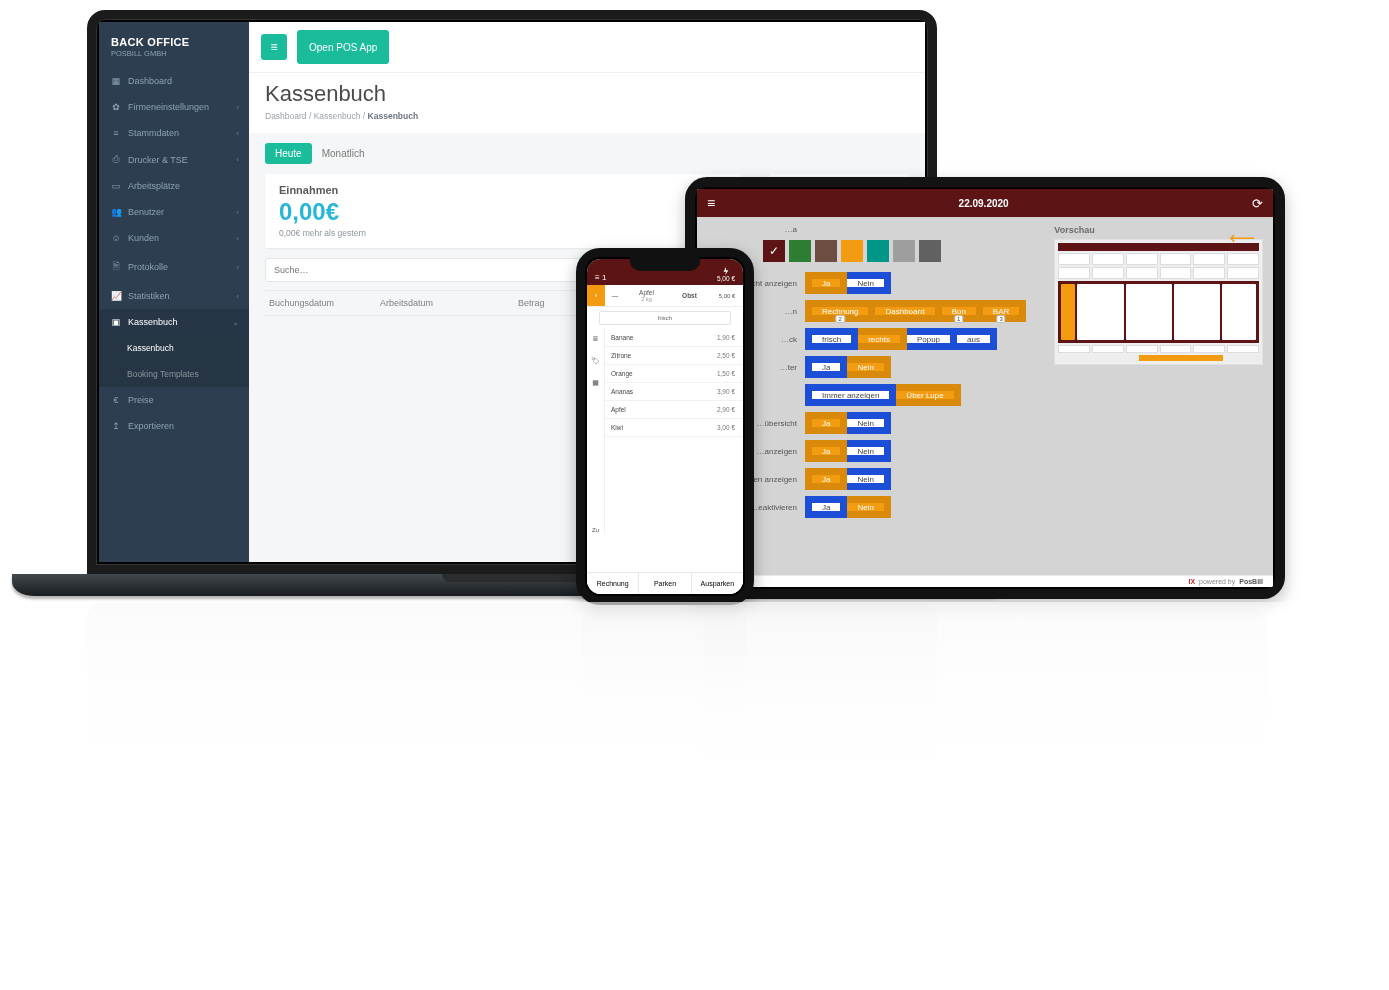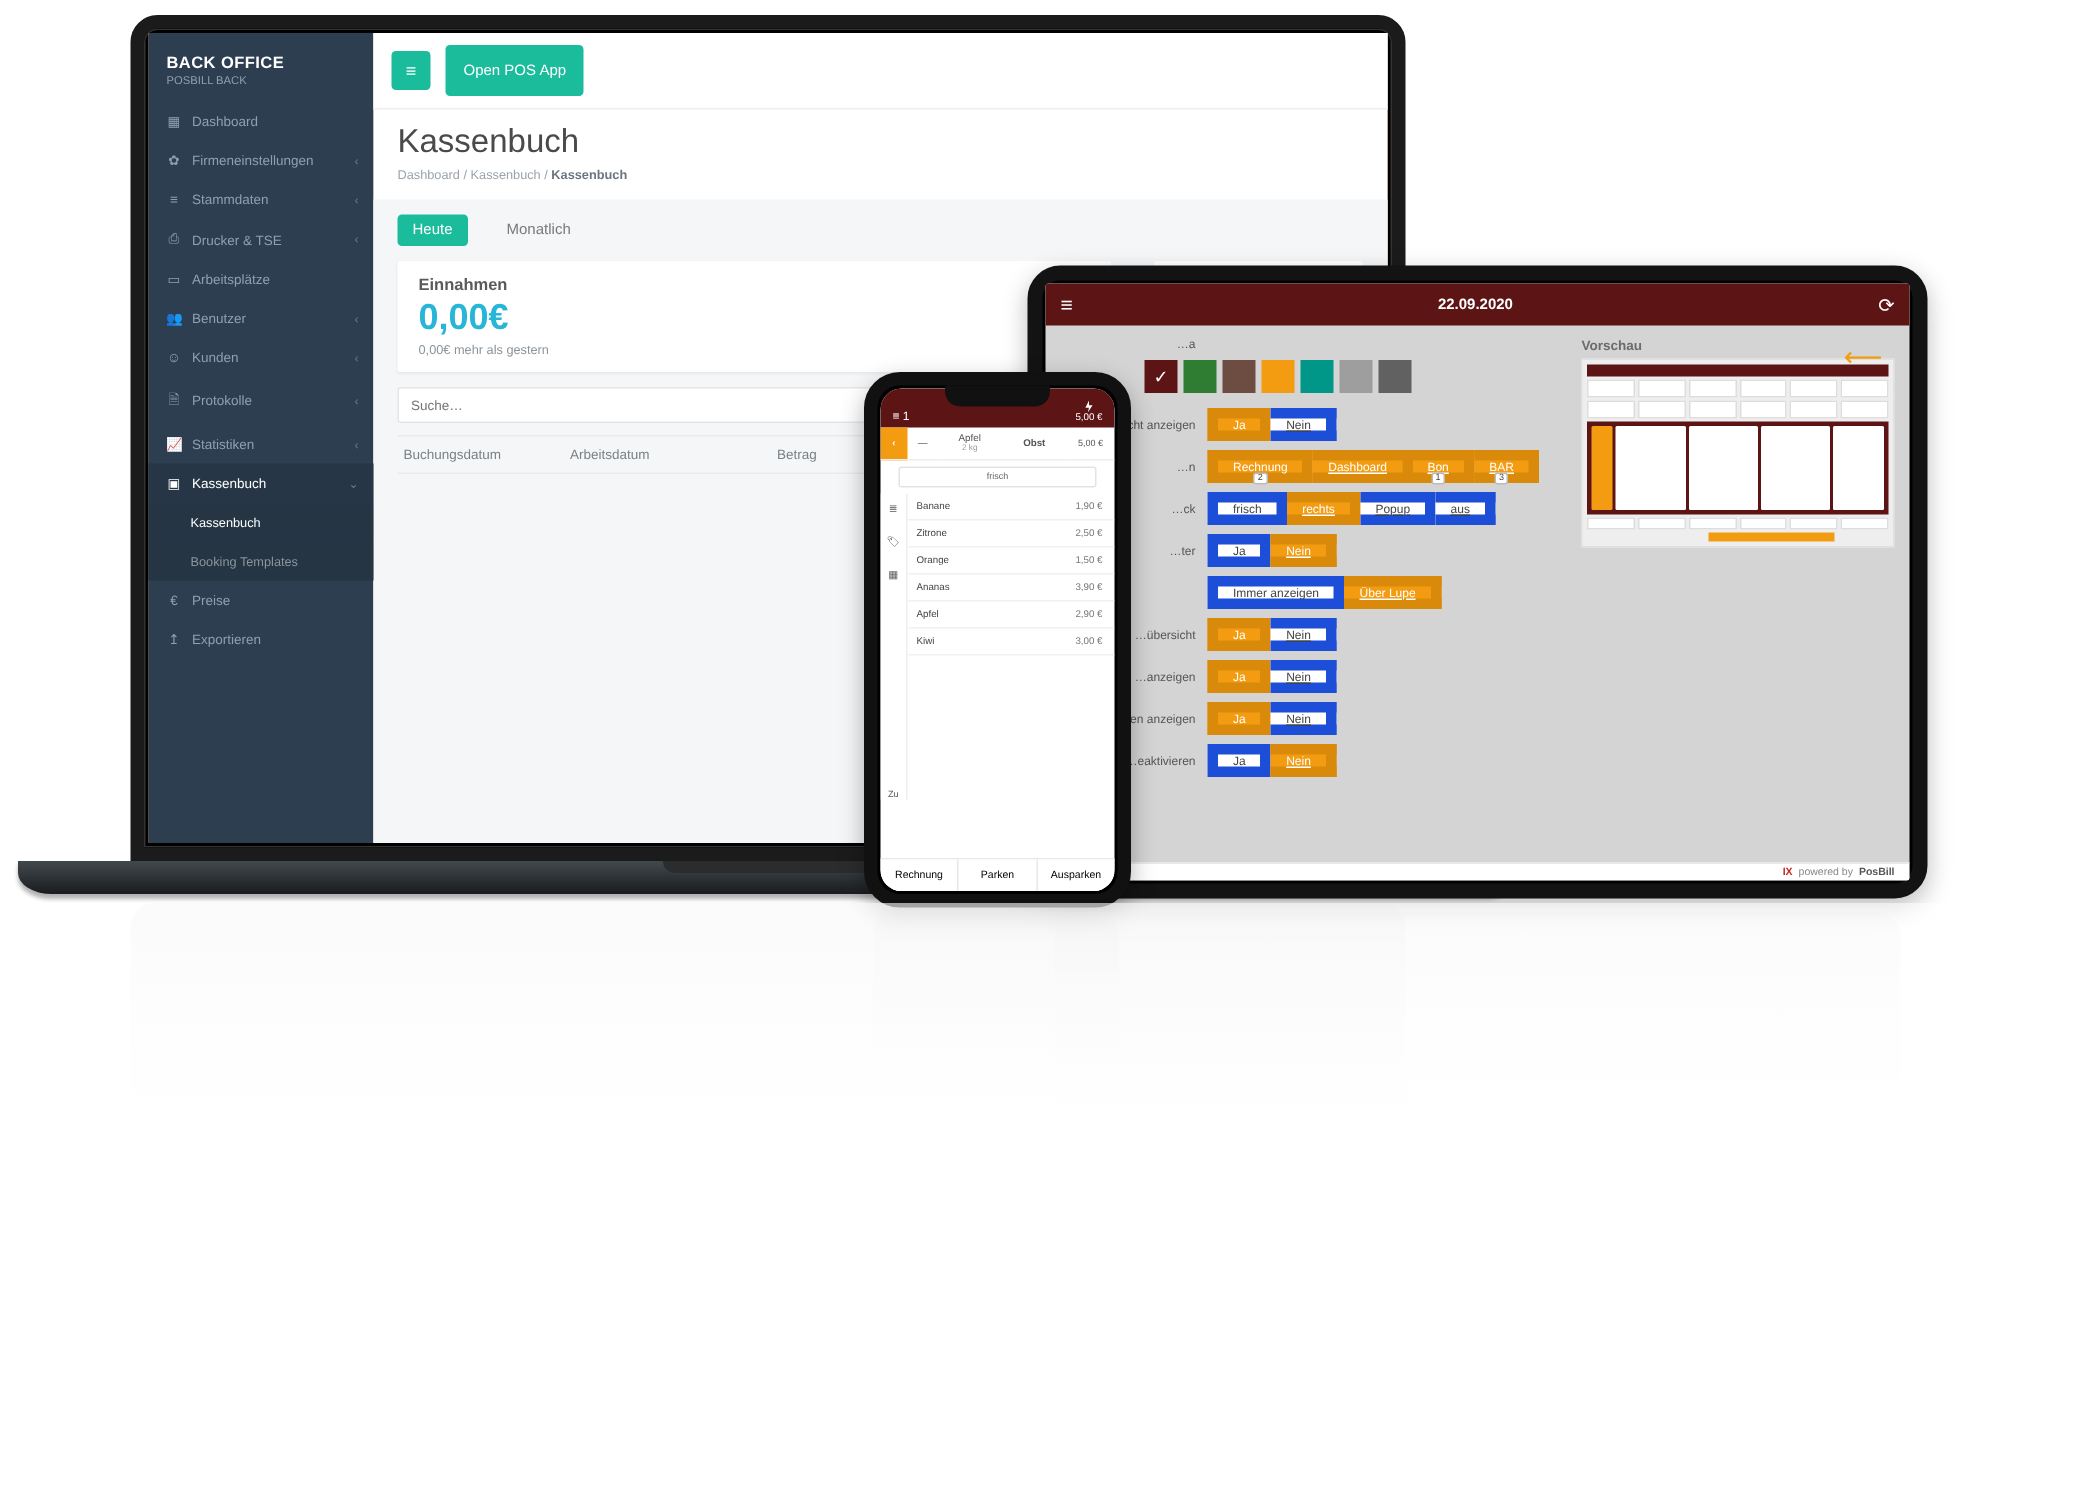--- a/index.html
+++ b/index.html
@@ -27,21 +27,21 @@
   .bo-item.active .bo-icon{color:#fff;}
   .bo-main { flex: 1; background:#fff; display:flex; flex-direction:column; }
   .bo-top { padding: 8px 12px; background:#fff; border-bottom:1px solid #eee; display:flex; gap:10px; align-items:center; }
   .sq-btn { width:26px; height:26px; background:#1abc9c; color:#fff; border-radius:3px; display:flex; align-items:center; justify-content:center; font-size:12px; cursor:pointer; }
   .pill-btn { background:#1abc9c; color:#fff; height:34px; padding:0 12px; border-radius:3px; font-size:10px; display:flex; align-items:center; cursor:pointer; }
   .bo-head { padding: 8px 16px 12px; }
   .bo-head h1 { font-size:22px; font-weight:300; color:#4a4a4a; }
   .crumbs { font-size:8.5px; color:#9aa3ab; margin-top:4px; }
   .crumbs b { color:#6c7680; font-weight:600; }
   .bo-body { flex:1; background:#f5f6f7; padding:10px 16px; }
-  .tabs { display:flex; gap:16px; margin-bottom:10px;text-align:center; }
+  .tabs { display:flex; gap:0; margin-bottom:10px;text-align:center; }
   .tab { font-size:10px; padding:5px 10px; border-radius:3px; color:#7a7a7a; cursor:pointer; }
   .tab.active { background:#1abc9c; color:#fff; }
   .cards { display:flex; gap:28px; margin-bottom:10px; }
   .card { background:#fff; flex:1; padding:10px 14px; border-radius:2px; box-shadow:0 1px 2px rgba(0,0,0,.06); }
   .card h4 { font-size:11px; font-weight:600; color:#5a5a5a; }
   .big-cyan { font-size:24px; color:#27b5d8; font-weight:600; margin:2px 0; }
   .big-red { font-size:24px; color:#d43b2e; font-weight:600; margin:2px 0; }
   .sub { font-size:8.5px; color:#8b949b; }
   .search { margin:0 0 8px; }
   .search input { width:100%; max-width:360px; font-size:9px; padding:6px 8px; border:1px solid #e3e6e8; border-radius:2px; background:#fff; color:#8b949b; }
@@ -57,21 +57,21 @@
   .tab-body { display:flex; padding:8px 10px 6px; gap:28px; height:calc(100% - 42px); }
   .settings { flex:0 0 280px; }
   .color-row { display:flex; gap:4px; margin:4px 0 10px 56px; }
   .sw { width:22px; height:22px; cursor:pointer; }
   .sw.chk{ background:#5d1414; color:#fff; display:flex; align-items:center; justify-content:center; font-size:12px; }
   .sw.green{background:#2e7d32;} .sw.brown{background:#6d4c41;} .sw.orange{background:#f39c12;} .sw.teal{background:#009688;} .sw.grey{background:#9e9e9e;} .sw.dark{background:#616161;}
   .srow { display:flex; align-items:center; margin-bottom:6px; gap:6px; }
   .srow label { flex:0 0 92px; text-align:right; font-size:8px; color:#555; padding-right:2px; overflow:hidden; white-space:nowrap; }
   .seg { display:flex; }
   .seg button { font-size:8px; height:22px; padding:0 10px; border:7px solid #1d4ed8; background:#fff; color:#444; cursor:pointer; position:relative; }
-  .seg button + button { border-left:none;text-decoration:underline; }
+  .seg button + button { border-left:none; }
   .seg button.on { background:#f39c12; color:#fff; border-color:#d98a0b; }
   .seg .kb { position:absolute; bottom:-8px; left:50%; transform:translateX(-50%); font-size:6px; background:#fff; border:1px solid #bbb; border-radius:2px; padding:0 2px; color:#444; }
 
   .preview { flex:1; }
   .preview h5 { font-size:9px; color:#6b6b6b; margin-bottom:4px; }
   .arrow-left { color:#f39c12; font-size:18px; position:absolute; right:18px; top:38px; cursor:pointer; }
   .prev-box { background:#eee; border:1px solid #e0e0e0; padding:3px; }
   .prev-top { height:8px; background:#5d1414; margin-bottom:2px;}
   .prev-row { display:flex; gap:2px; margin-bottom:2px; }
   .pcell { flex:1; height:12px; background:#fff; border:1px solid #ddd; }
@@ -117,21 +117,21 @@
 </style>
 </head>
 <body>
 
 <div class="laptop">
   <div class="laptop-frame">
     <div class="laptop-screen">
       <aside class="bo-sidebar">
         <div class="bo-brand">
           <h1>BACK OFFICE</h1>
-          <small>POSBILL BACK</small>
+          <small>POSBILL GMBH</small>
         </div>
         <nav class="bo-nav" id="bo-nav">
             <div class="bo-item">
               <span class="bo-icon">▦</span>
               <span>Dashboard</span>
             </div>
             <div class="bo-item">
               <span class="bo-icon">✿</span>
               <span>Firmeneinstellungen</span>
               <span class="chev">‹</span>

